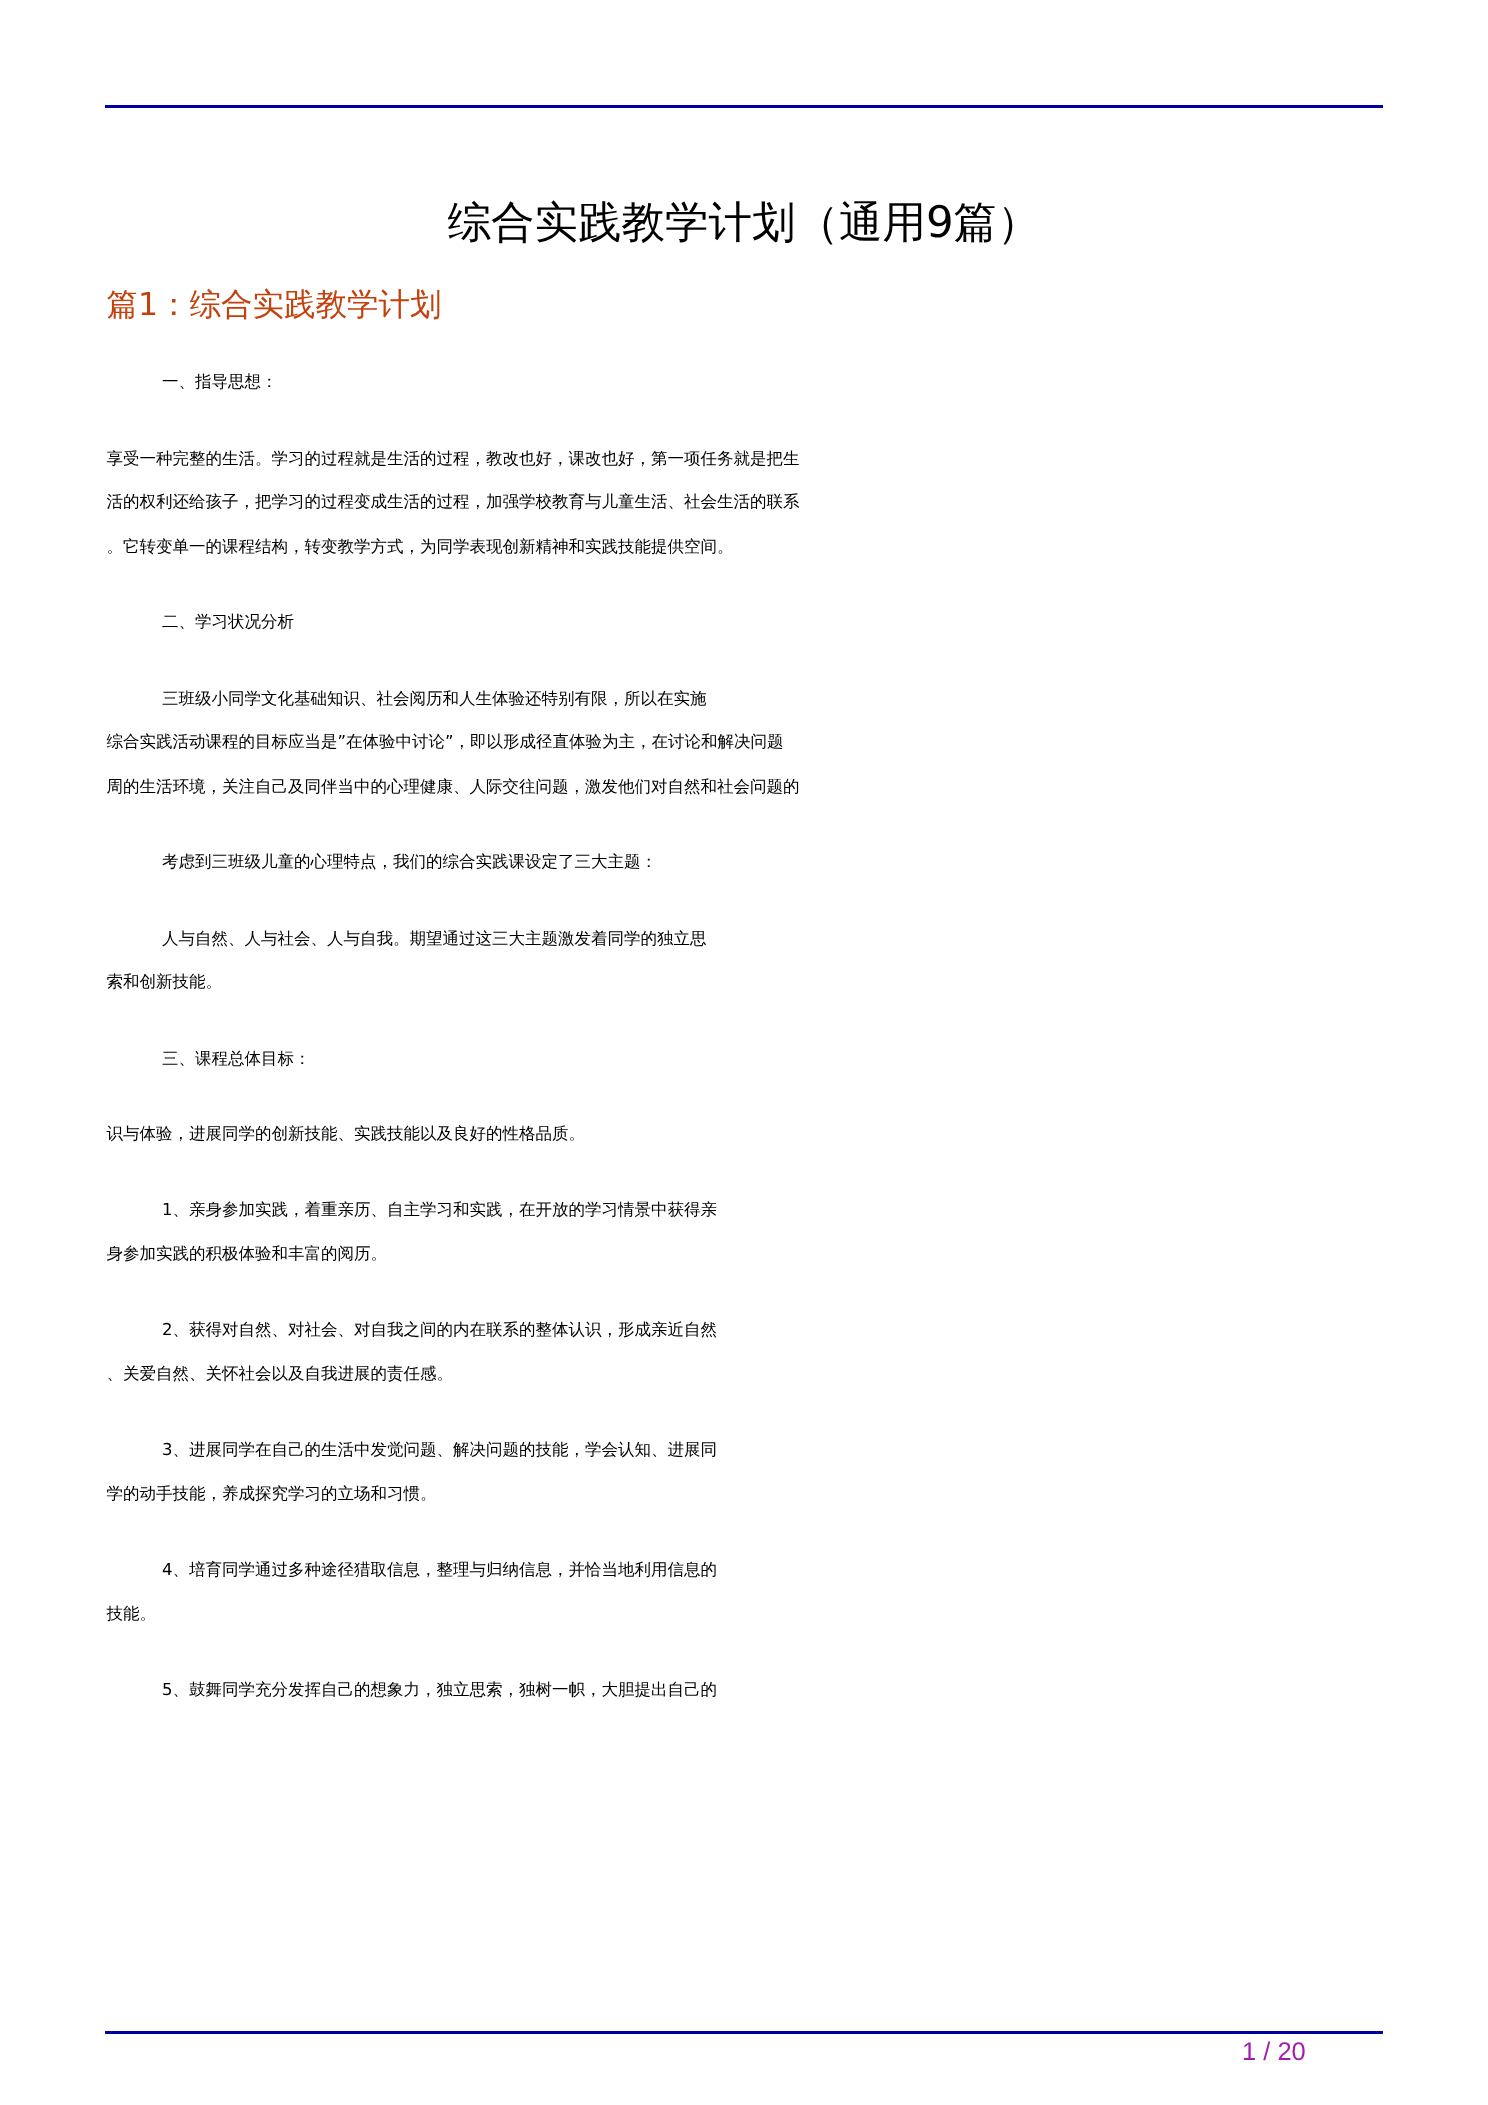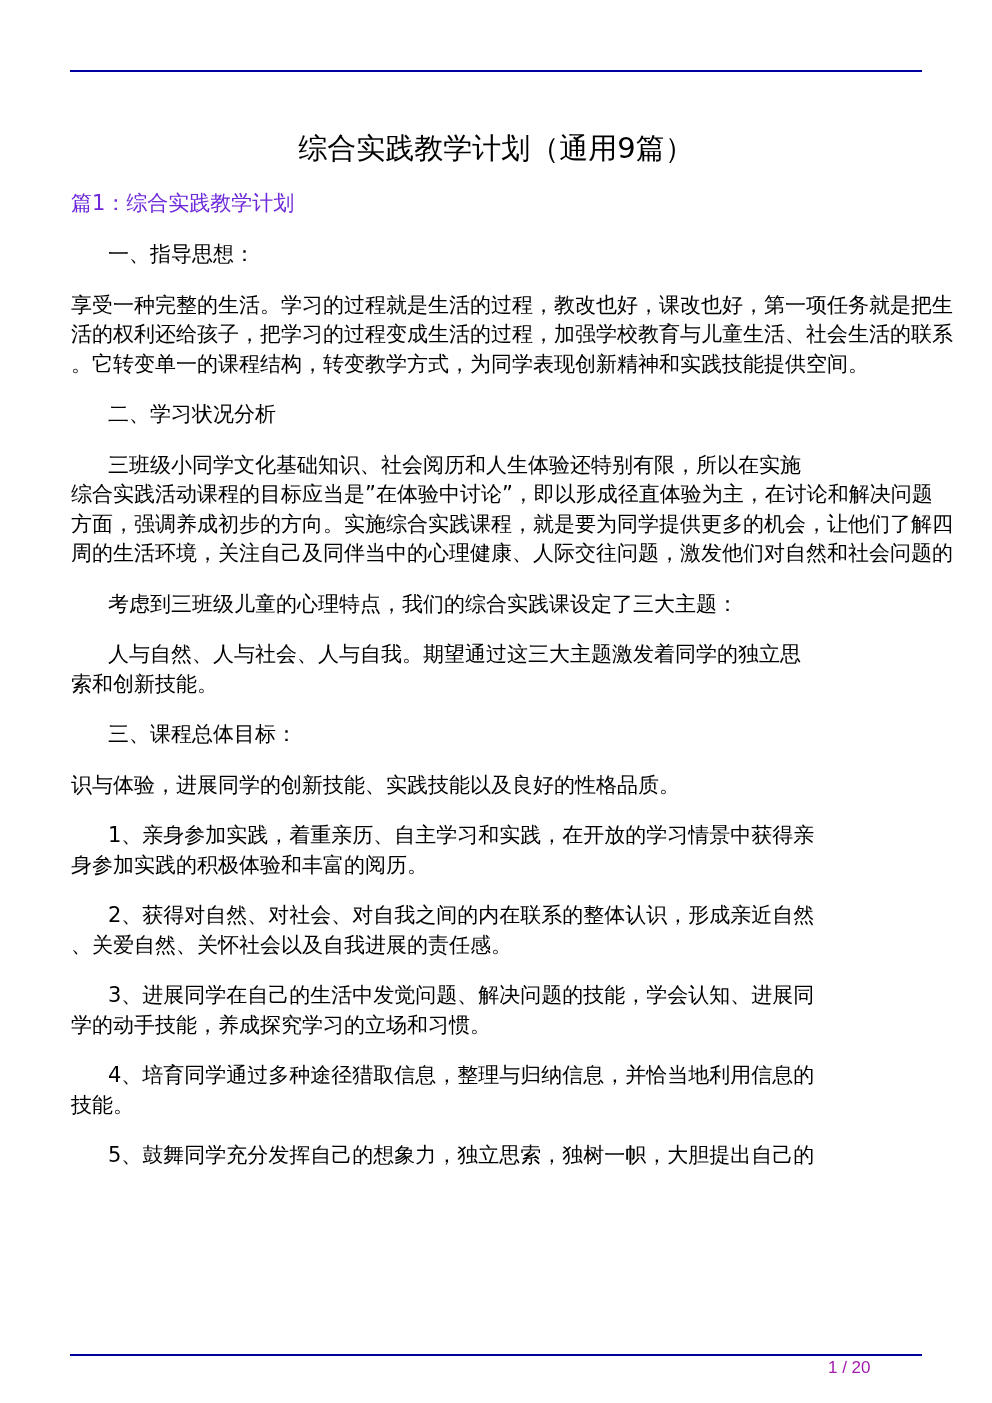--- a/index.html
+++ b/index.html
@@ -4,22 +4,22 @@
 <style>
   html, body { margin: 0; padding: 0; background: #ffffff; }
   body { width: 992px; height: 1403px; position: relative; overflow: hidden;
          font-family: "DejaVu Sans", "Liberation Sans", sans-serif; color: #000; }
   .rule { position: absolute; left: 70px; width: 852px; height: 2px; background: #0000a0; }
   .rule.top { top: 70px; }
   .rule.bottom { top: 1354px; }
   .title { position: absolute; top: 128px; left: 0; width: 992px; text-align: center;
            font-size: 29px; line-height: 40px; letter-spacing: 0px; }
   .section-heading { position: absolute; top: 187px; left: 71px; font-size: 21px;
-                     line-height: 32px; color: #6d28d9; }
-  .body { position: absolute; top: 240px; left: 71px; width: 850px; font-size: 21px;
+                     line-height: 32px; color: #c2410c; }
+  .body { position: absolute; top: 240px; left: 71px; width: 850px; font-size: 11px;
           line-height: 29.5px; }
   .para { margin: 0 0 21px 0; }
   .para .first { padding-left: 37px; }
   .line { display: block; white-space: nowrap; }
   .page-num { position: absolute; top: 1356px; left: 828px; font-size: 17px; line-height: 24px;
               color: #a21caf; font-family: "Liberation Sans", sans-serif; }
 </style>
 </head>
 <body>
 
@@ -37,21 +37,20 @@
       <span class="line">享受一种完整的生活。学习的过程就是生活的过程，教改也好，课改也好，第一项任务就是把生</span>
       <span class="line">活的权利还给孩子，把学习的过程变成生活的过程，加强学校教育与儿童生活、社会生活的联系</span>
       <span class="line">。它转变单一的课程结构，转变教学方式，为同学表现创新精神和实践技能提供空间。</span>
     </div>
     <div class="para">
       <span class="line first">二、学习状况分析</span>
     </div>
     <div class="para">
       <span class="line first">三班级小同学文化基础知识、社会阅历和人生体验还特别有限，所以在实施</span>
       <span class="line">综合实践活动课程的目标应当是”在体验中讨论”，即以形成径直体验为主，在讨论和解决问题</span>
-      <span class="line">方面，强调养成初步的方向。实施综合实践课程，就是要为同学提供更多的机会，让他们了解四</span>
       <span class="line">周的生活环境，关注自己及同伴当中的心理健康、人际交往问题，激发他们对自然和社会问题的</span>
     </div>
     <div class="para">
       <span class="line first">考虑到三班级儿童的心理特点，我们的综合实践课设定了三大主题：</span>
     </div>
     <div class="para">
       <span class="line first">人与自然、人与社会、人与自我。期望通过这三大主题激发着同学的独立思</span>
       <span class="line">索和创新技能。</span>
     </div>
     <div class="para">

